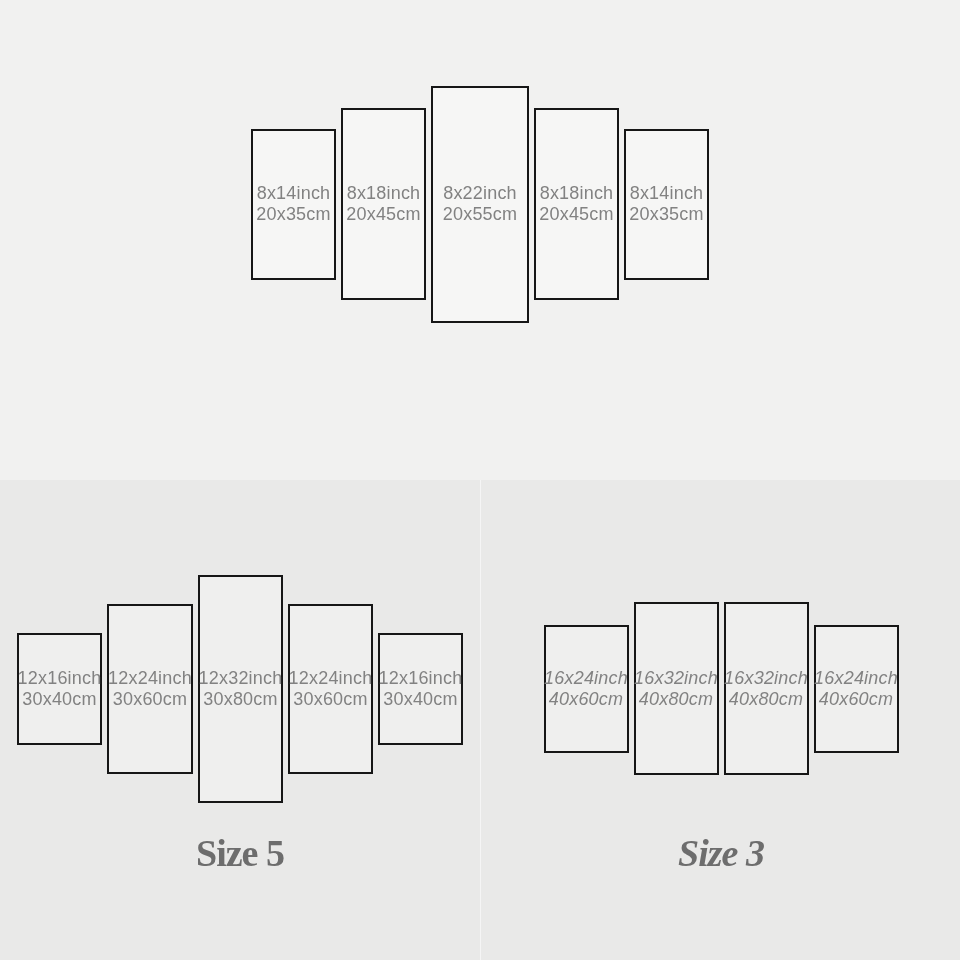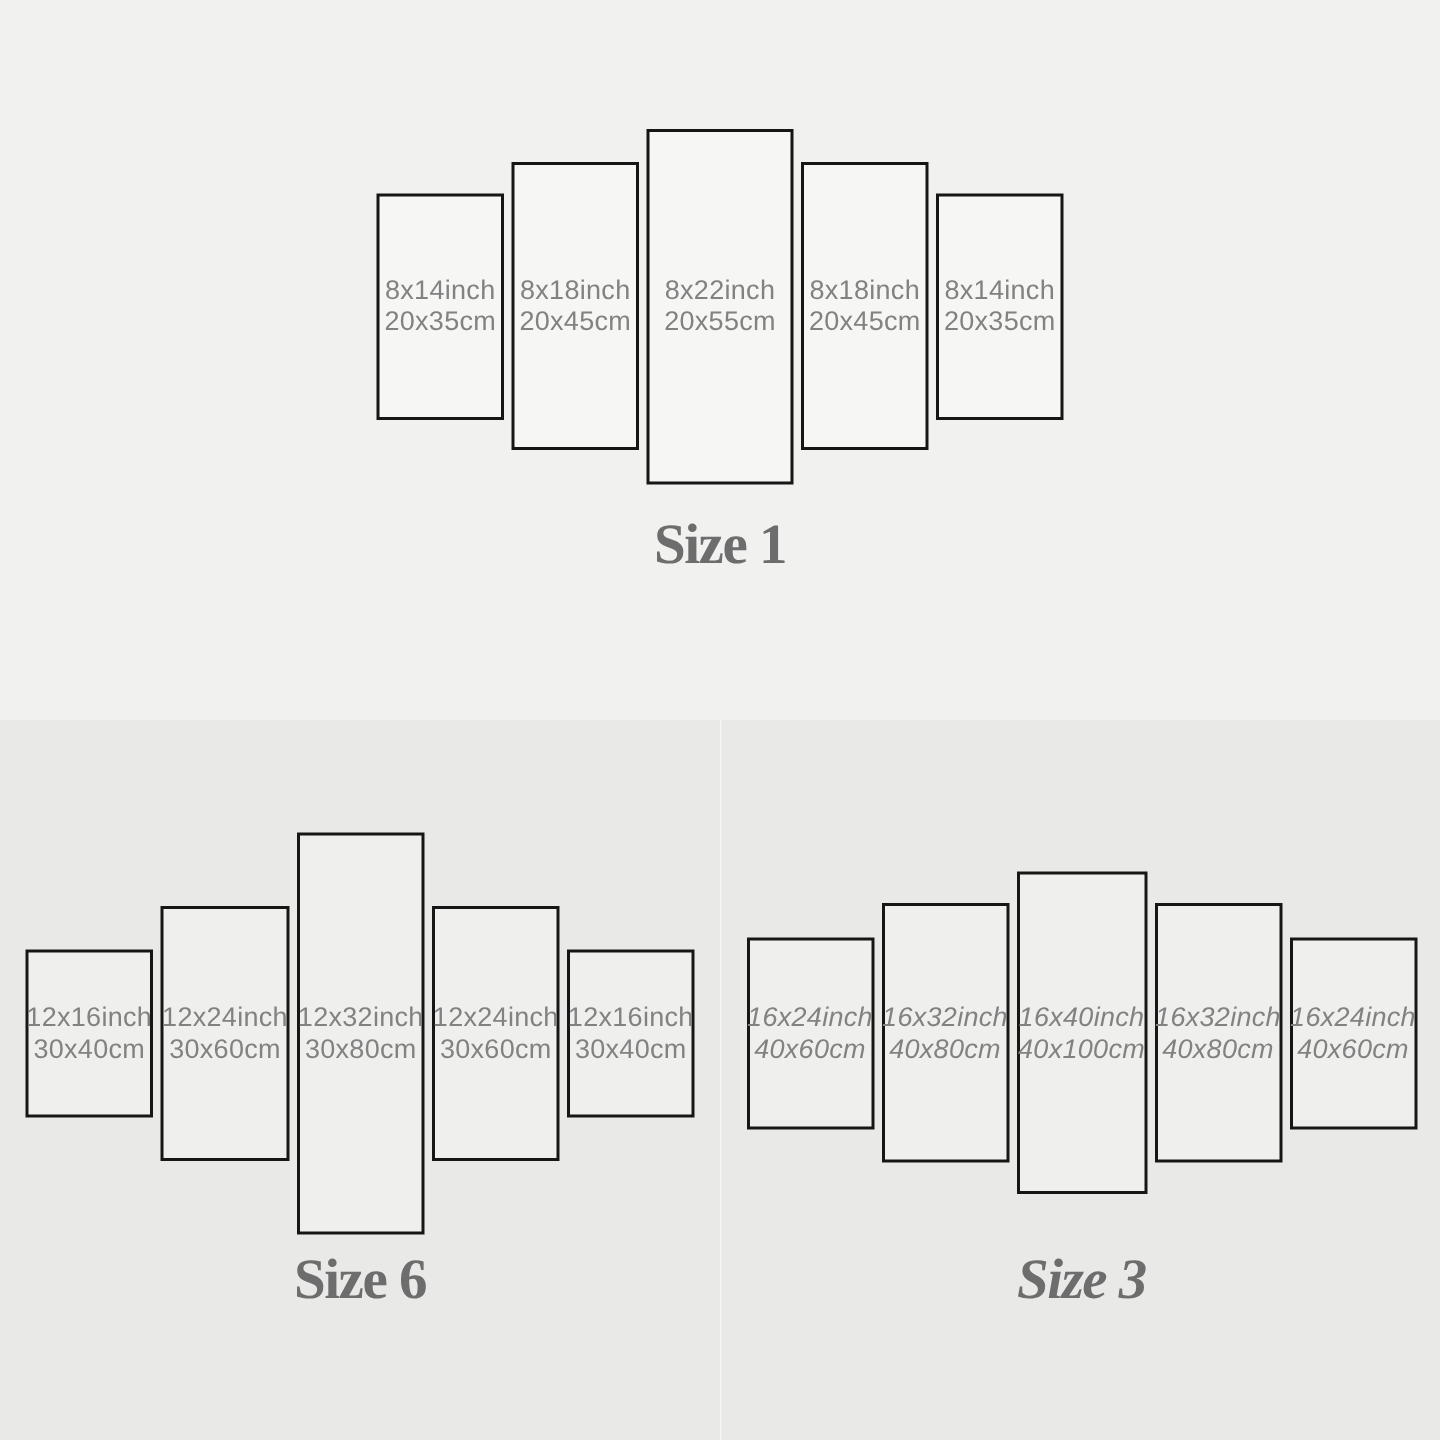--- a/index.html
+++ b/index.html
@@ -77,62 +77,57 @@
         </div>
         <div class="panel" style="width: 85px; height: 192px;">
           <span>8x18inch</span>
           <span>20x45cm</span>
         </div>
         <div class="panel" style="width: 85px; height: 151px;">
           <span>8x14inch</span>
           <span>20x35cm</span>
         </div>
       </div>
-    <h2 class="section-title">Size 1</h2>
   </section>
 
   <section class="size-section" id="sec-2">
     <div class="panel-row">
         <div class="panel" style="width: 85px; height: 112px;">
           <span>12x16inch</span>
           <span>30x40cm</span>
         </div>
         <div class="panel" style="width: 86px; height: 170px;">
           <span>12x24inch</span>
           <span>30x60cm</span>
         </div>
-        <div class="panel" style="width: 85px; height: 268px;">
+        <div class="panel" style="width: 85px; height: 228px;">
           <span>12x32inch</span>
           <span>30x80cm</span>
         </div>
         <div class="panel" style="width: 85px; height: 170px;">
           <span>12x24inch</span>
           <span>30x60cm</span>
         </div>
         <div class="panel" style="width: 85px; height: 112px;">
           <span>12x16inch</span>
           <span>30x40cm</span>
         </div>
       </div>
-    <h2 class="section-title">Size 6</h2>
+    <h2 class="section-title">Size 5</h2>
   </section>
 
   <section class="size-section" id="sec-3">
     <div class="panel-row">
         <div class="panel" style="width: 85px; height: 128px;">
           <span>16x24inch</span>
           <span>40x60cm</span>
         </div>
         <div class="panel" style="width: 85px; height: 173px;">
           <span>16x32inch</span>
           <span>40x80cm</span>
-        </div>
-        <div class="panel" style="width: 87px; height: 215px;">
-          <span>16x40inch</span>
-          <span>40x100cm</span>
         </div>
         <div class="panel" style="width: 85px; height: 173px;">
           <span>16x32inch</span>
           <span>40x80cm</span>
         </div>
         <div class="panel" style="width: 85px; height: 128px;">
           <span>16x24inch</span>
           <span>40x60cm</span>
         </div>
       </div>

